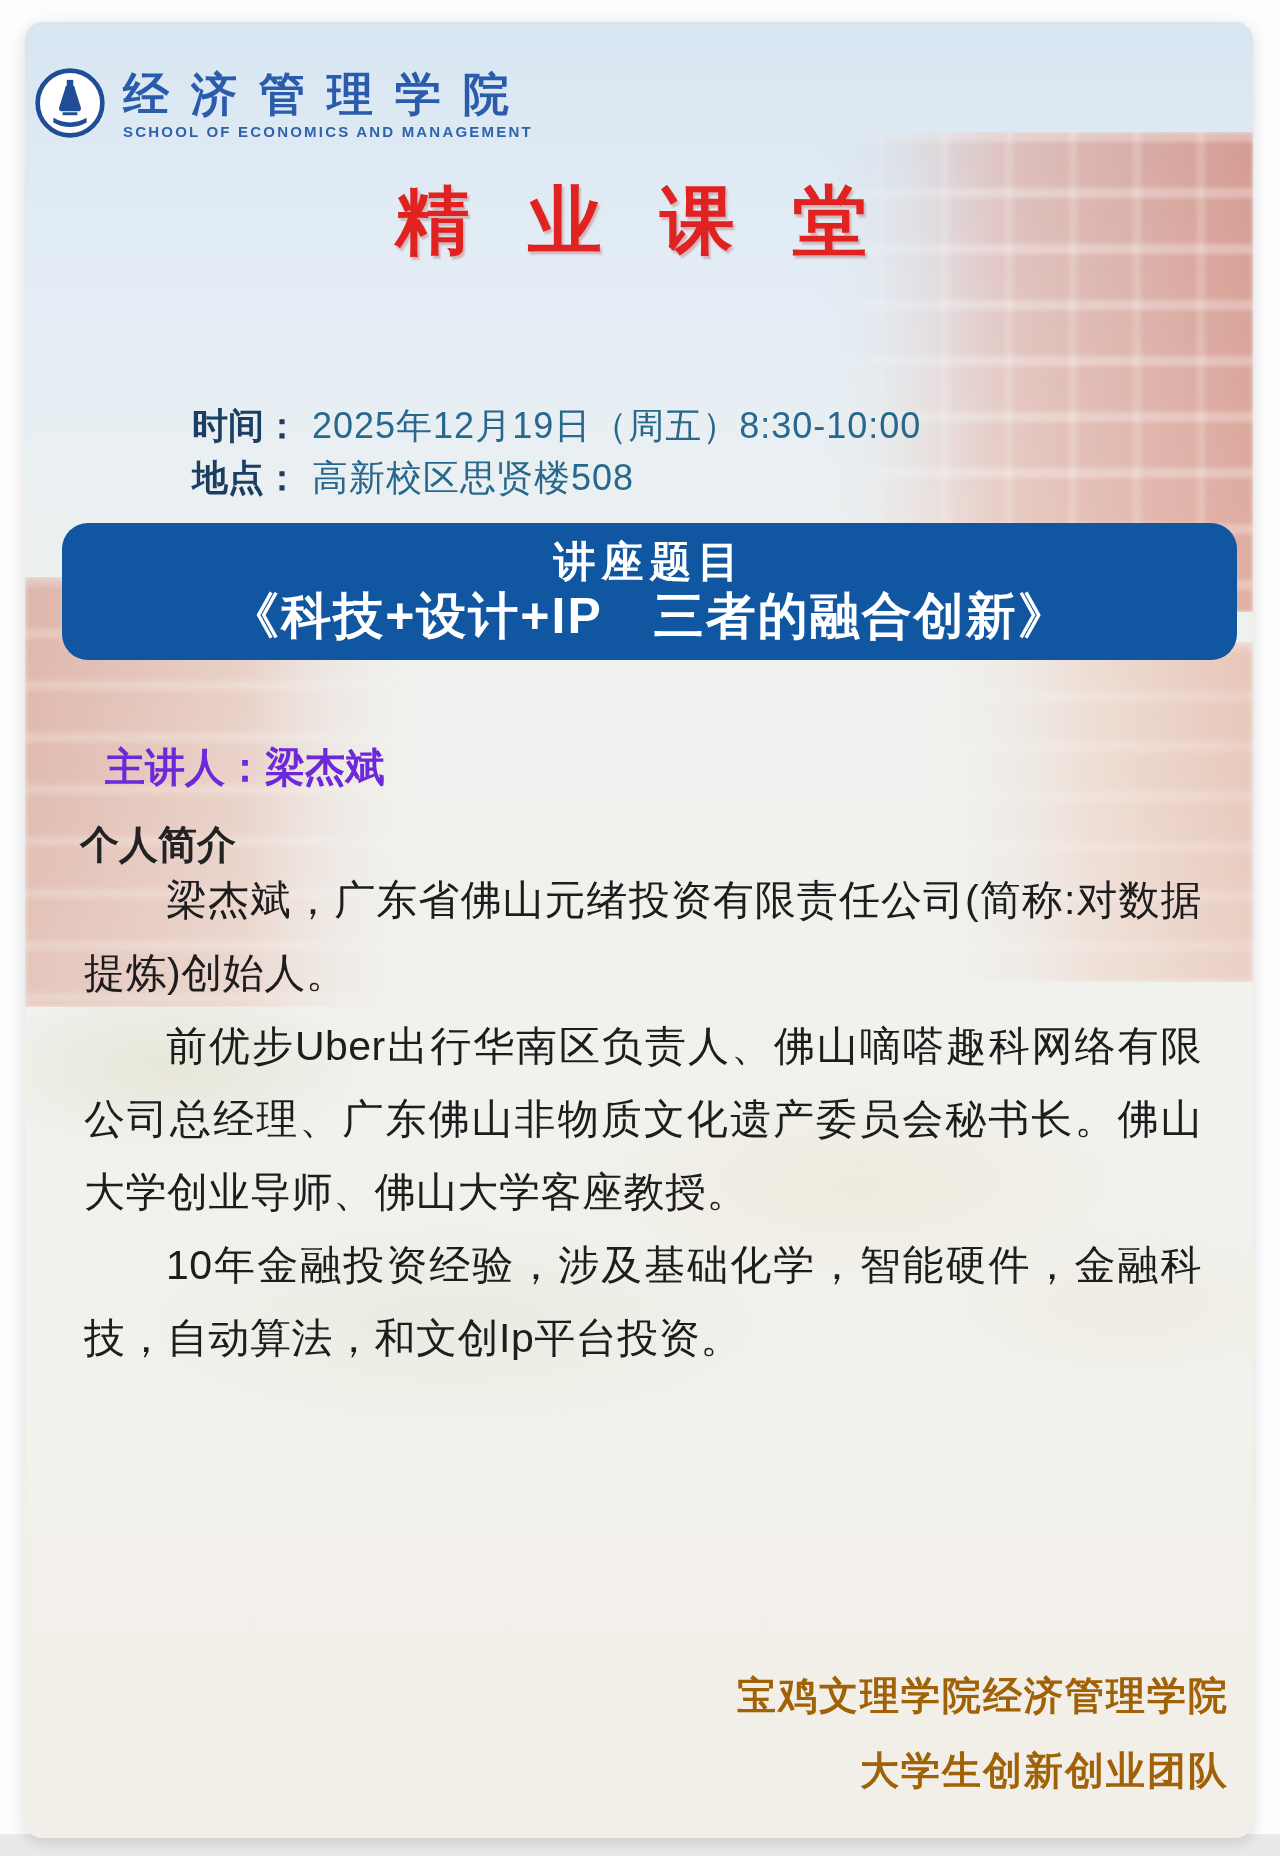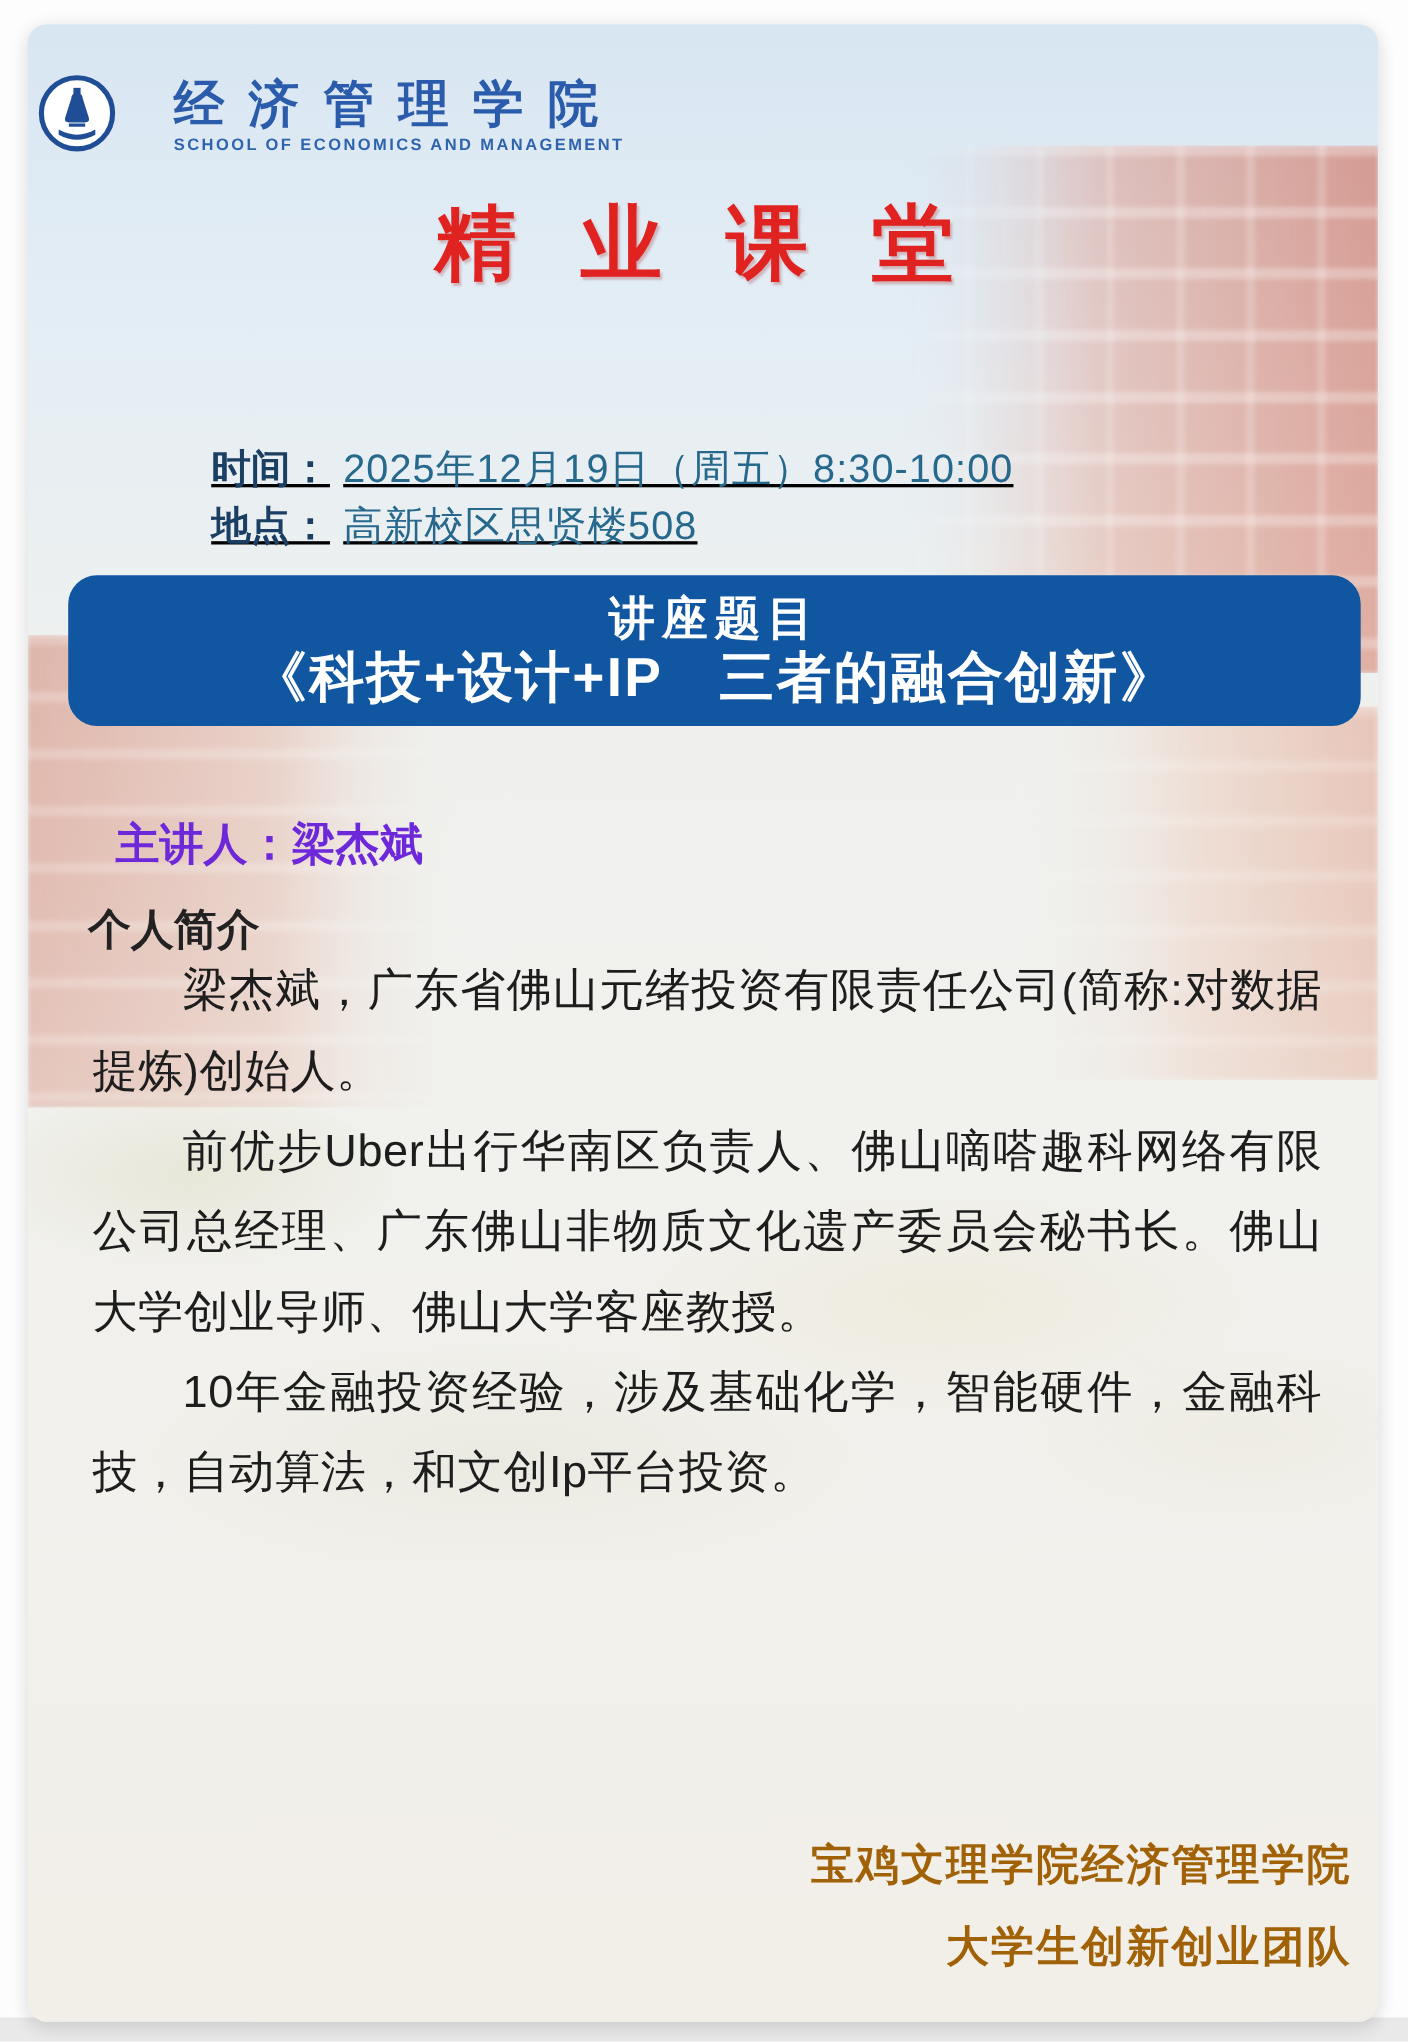--- a/index.html
+++ b/index.html
@@ -45,32 +45,32 @@
       radial-gradient(ellipse 280px 120px at 12% 25%,rgba(150,150,60,0.22),rgba(0,0,0,0) 70%),
       radial-gradient(ellipse 420px 150px at 68% 50%,rgba(200,175,70,0.20),rgba(0,0,0,0) 70%),
       radial-gradient(ellipse 500px 160px at 35% 80%,rgba(120,140,70,0.18),rgba(0,0,0,0) 70%),
       radial-gradient(ellipse 300px 120px at 90% 75%,rgba(170,160,80,0.16),rgba(0,0,0,0) 70%);
     filter:blur(4px);}
   .bg-wash{left:0;top:0;width:100%;height:100%;
     background:linear-gradient(180deg,rgba(245,243,238,0) 0%,rgba(245,243,238,0.30) 42%,
                rgba(244,241,235,0.70) 76%,#f2efe9 94%);}
   
   .content{position:absolute;left:0;top:0;width:100%;height:100%;z-index:2;}
-  .brand{position:absolute;left:8px;top:44px;display:flex;align-items:flex-start;gap:35px;}
+  .brand{position:absolute;left:8px;top:44px;display:flex;align-items:flex-start;}
   .brand-emblem{width:74px;height:74px;flex:0 0 auto;}
   .brand-text{margin-left:16px;padding-top:4px;}
   .brand-cn{font-size:46px;font-weight:700;color:#2a5cab;letter-spacing:22px;line-height:1.1;
     font-family:"Liberation Serif","DejaVu Serif",serif;}
   .brand-en{font-size:15px;font-weight:700;color:#2e63ad;letter-spacing:2.2px;margin-top:2px;}
   .main-title{position:absolute;left:0;top:150px;width:100%;text-align:center;
     font-size:74px;font-weight:800;color:#e02220;letter-spacing:16px;word-spacing:6px;
     text-shadow:2px 3px 2px rgba(150,20,20,0.25);}
   .session{position:absolute;left:0;top:252px;width:100%;text-align:center;
     font-size:47px;font-weight:800;color:#e02220;letter-spacing:3px;}
-  .info{position:absolute;left:167px;top:378px;text-decoration:underline;}
+  .info{position:absolute;left:167px;top:378px;}
   .info-row{height:52px;display:flex;align-items:center;font-size:36px;}
   .info-label{font-weight:800;color:#1b3e63;margin-right:12px;}
   .info-value{font-weight:500;color:#27688d;letter-spacing:1px;text-align:right;}
   .banner{position:absolute;left:37px;top:501px;width:1175px;height:137px;
     background:#1156a0;border-radius:26px;color:#ffffff;text-align:center;
     display:flex;flex-direction:column;justify-content:center;gap:4px;}
   .banner-heading{font-size:42px;font-weight:800;letter-spacing:6px;line-height:1.1;}
   .banner-topic{font-size:50px;font-weight:800;letter-spacing:2px;line-height:1.1;}
   .speaker{position:absolute;left:80px;top:718px;font-size:40px;font-weight:800;color:#6d28d9;}
   .bio-heading{position:absolute;left:55px;top:796px;font-size:39px;font-weight:800;color:#222222;}

